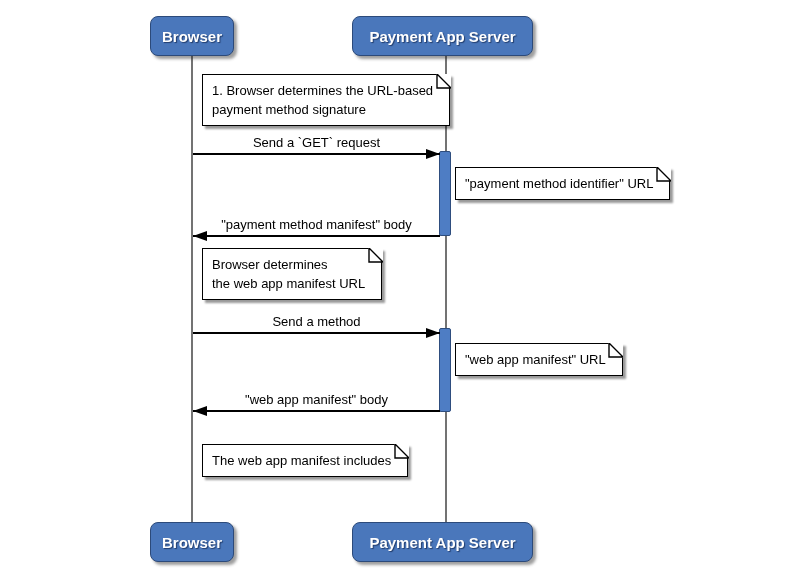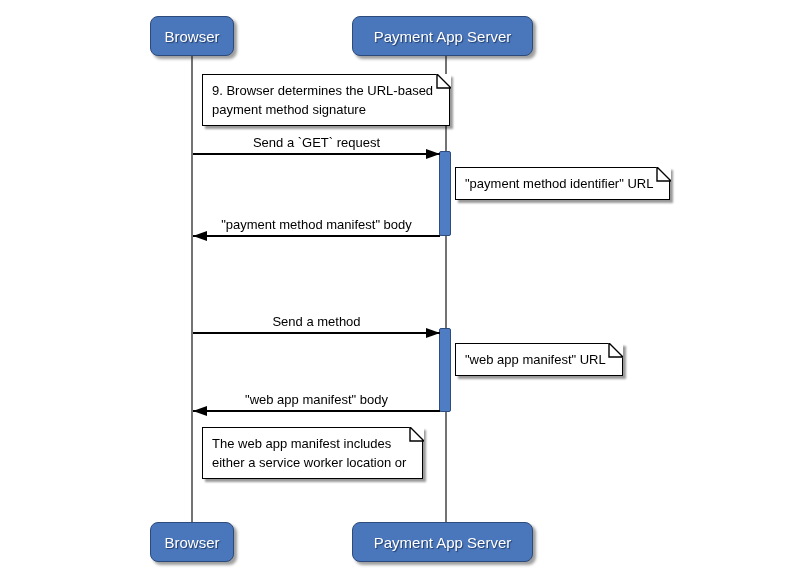--- a/index.html
+++ b/index.html
@@ -44,21 +44,21 @@
     box-sizing: border-box;
     box-shadow: 3px 3px 3px rgba(40,40,40,0.45);
     display: flex;
     align-items: center;
     justify-content: center;
     z-index: 5;
   }
   .actor span {
     color: #ffffff;
     font-size: 15px;
-    font-weight: normal;
+    font-weight: bold;
     text-shadow: 1px 1px 1px rgba(20,40,80,0.75);
     white-space: nowrap;
   }
 
   
   .message {
     position: absolute;
     left: 193px;
     width: 247px;
     z-index: 3;
@@ -161,43 +161,50 @@
     <div class="msg-line">
       <span class="ah left"></span>
     </div>
   </div>
 
   <div class="note" style="left:202px;top:74px">
     <svg class="fold" width="15" height="15" viewBox="0 0 15 15">
       <path d="M0,0 L15,0 L15,15 Z" fill="#ffffff" stroke="none"></path>
       <path d="M1,0 L1,14 L15,14 Z" fill="#ffffff" stroke="#000000" stroke-width="1.4"></path>
     </svg>
-    <div class="note-line">9. Browser determines the URL-based</div>
+    <div class="note-line">1. Browser determines the URL-based</div>
     <div class="note-line">payment method signature</div>
   </div>
 
   <div class="note" style="left:455px;top:167px">
     <svg class="fold" width="15" height="15" viewBox="0 0 15 15">
       <path d="M0,0 L15,0 L15,15 Z" fill="#ffffff" stroke="none"></path>
       <path d="M1,0 L1,14 L15,14 Z" fill="#ffffff" stroke="#000000" stroke-width="1.4"></path>
     </svg>
     <div class="note-line">"payment method identifier" URL</div>
   </div>
 
+  <div class="note" style="left:202px;top:248px">
+    <svg class="fold" width="15" height="15" viewBox="0 0 15 15">
+      <path d="M0,0 L15,0 L15,15 Z" fill="#ffffff" stroke="none"></path>
+      <path d="M1,0 L1,14 L15,14 Z" fill="#ffffff" stroke="#000000" stroke-width="1.4"></path>
+    </svg>
+    <div class="note-line">Browser determines</div>
+    <div class="note-line">the web app manifest URL</div>
+  </div>
 
   <div class="note" style="left:455px;top:343px">
     <svg class="fold" width="15" height="15" viewBox="0 0 15 15">
       <path d="M0,0 L15,0 L15,15 Z" fill="#ffffff" stroke="none"></path>
       <path d="M1,0 L1,14 L15,14 Z" fill="#ffffff" stroke="#000000" stroke-width="1.4"></path>
     </svg>
     <div class="note-line">"web app manifest" URL</div>
   </div>
 
-  <div class="note" style="left:202px;top:427px">
+  <div class="note" style="left:202px;top:444px">
     <svg class="fold" width="15" height="15" viewBox="0 0 15 15">
       <path d="M0,0 L15,0 L15,15 Z" fill="#ffffff" stroke="none"></path>
       <path d="M1,0 L1,14 L15,14 Z" fill="#ffffff" stroke="#000000" stroke-width="1.4"></path>
     </svg>
     <div class="note-line">The web app manifest includes</div>
-    <div class="note-line">either a service worker location or</div>
   </div>
 
 </div>
 
 </body></html>

